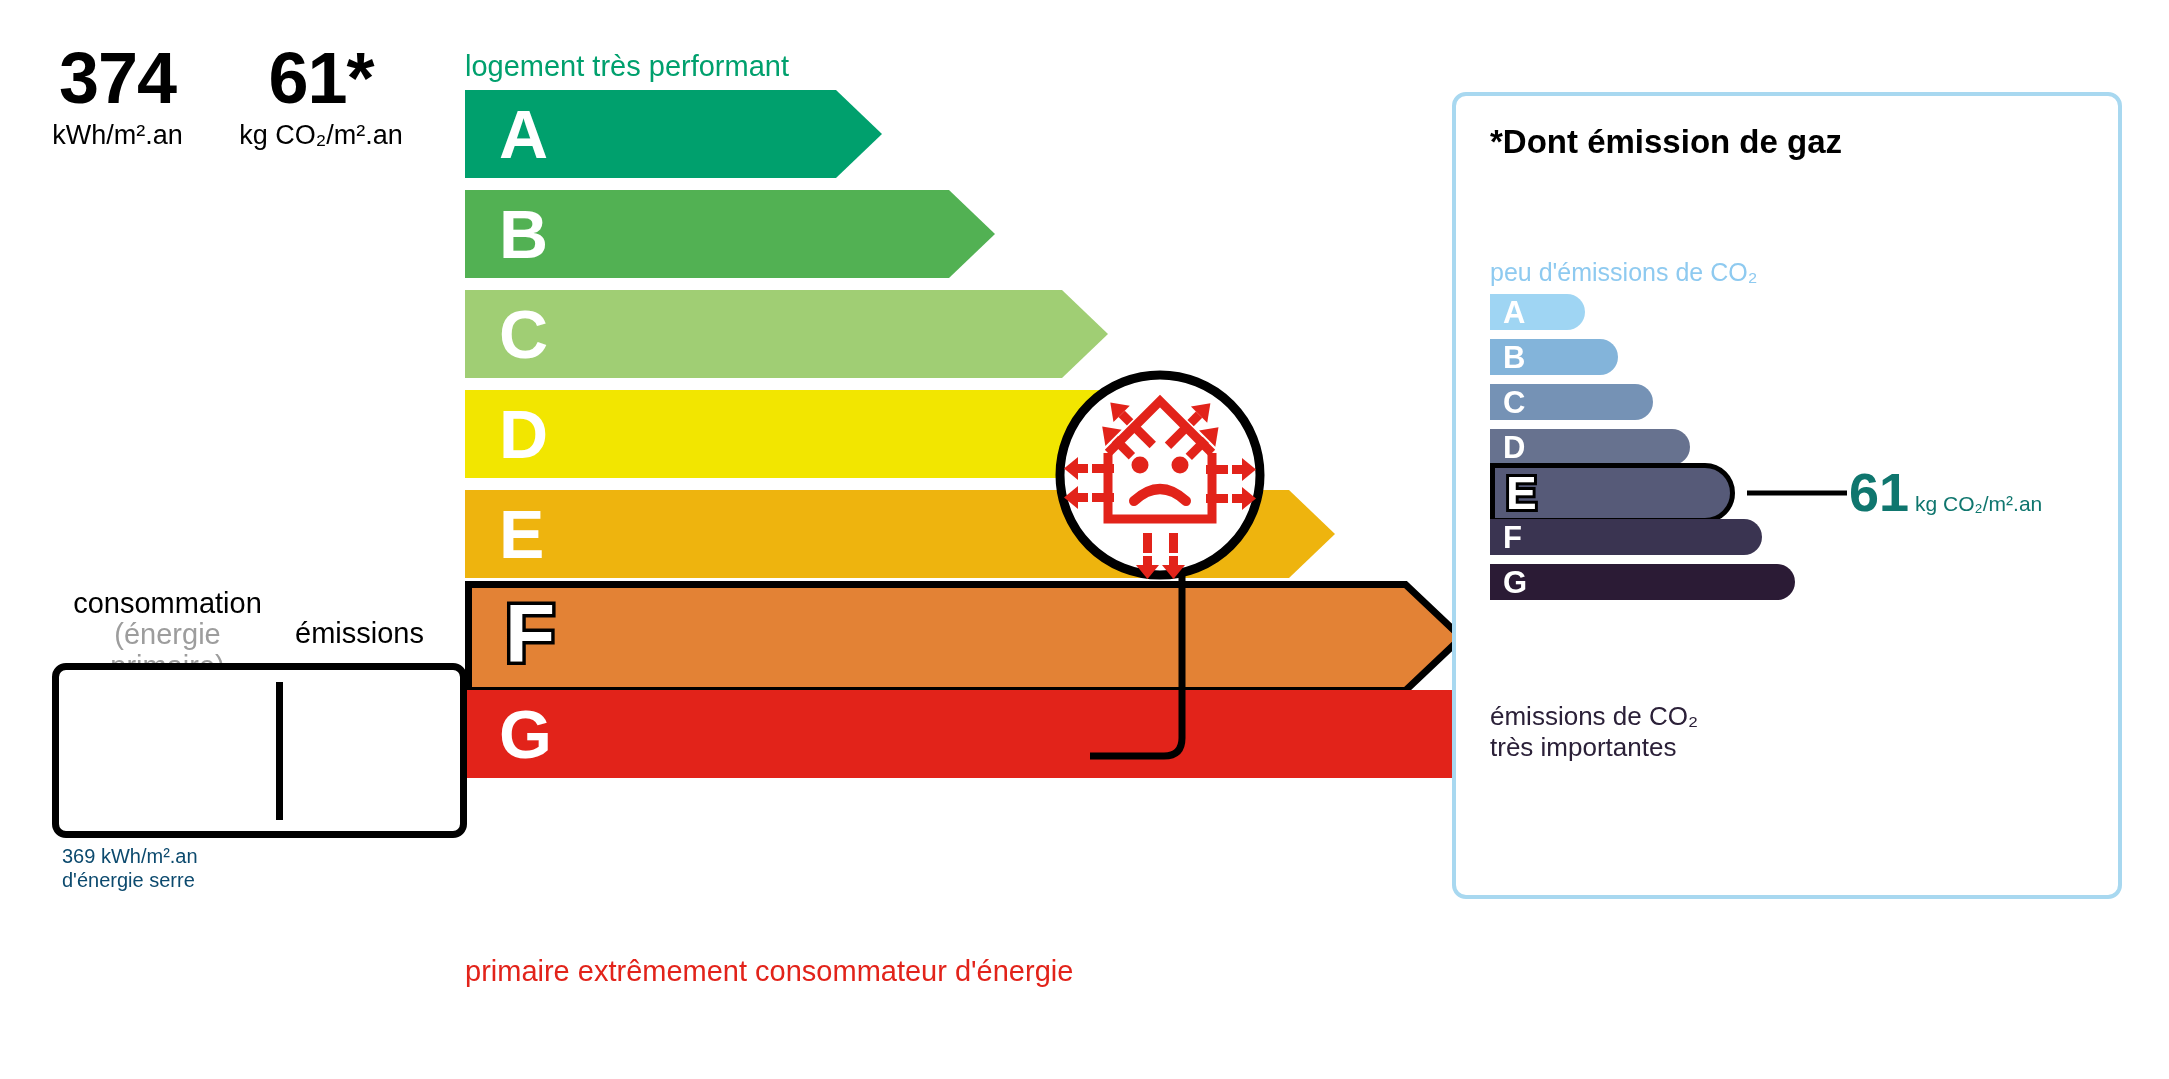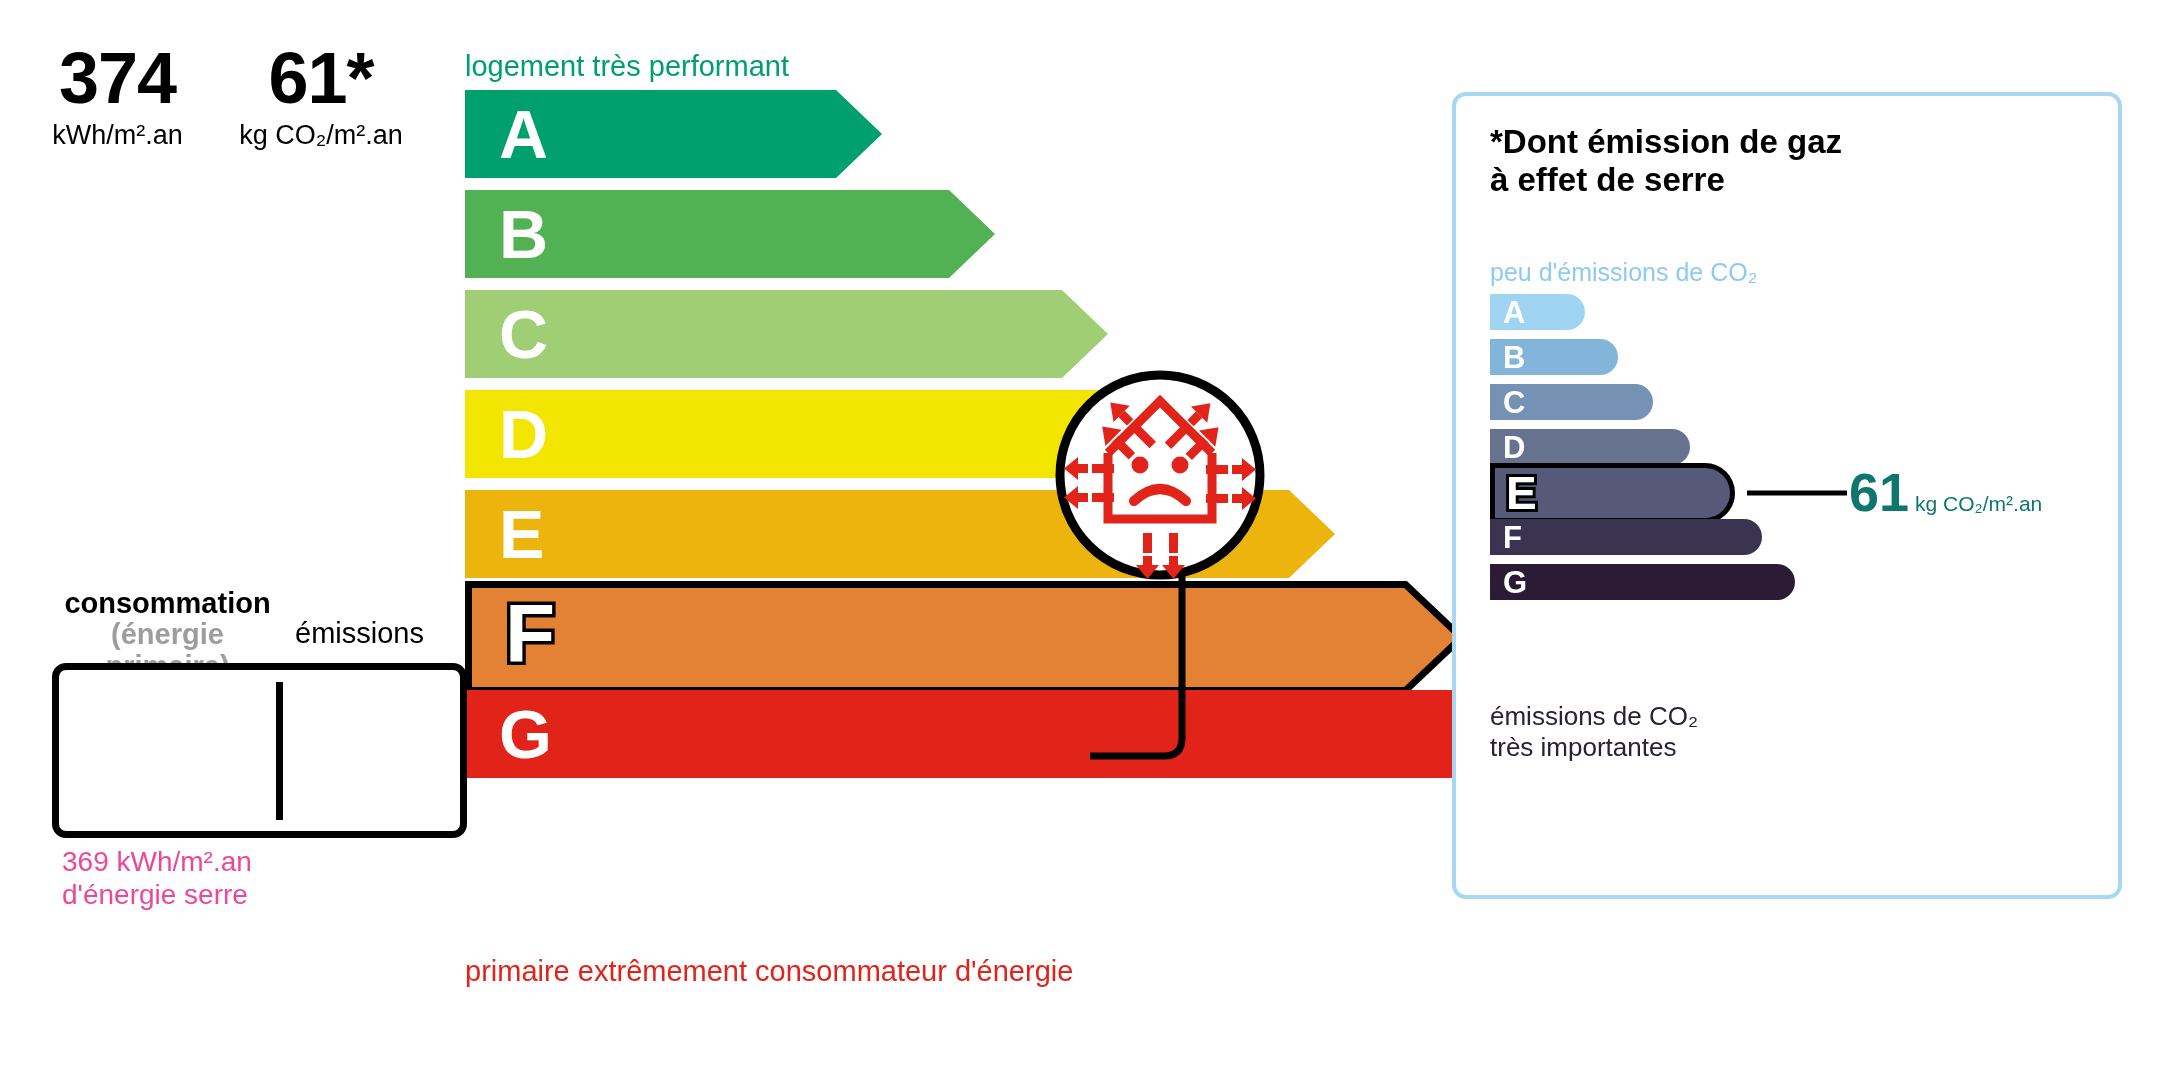--- a/index.html
+++ b/index.html
@@ -52,30 +52,30 @@
   }
   .vb-col{position:absolute;top:8px;height:175px;display:flex;
     flex-direction:column;align-items:center;justify-content:center;}
   #vb-col-conso{left:10px;width:215px;}
   #vb-col-ges{left:235px;width:172px;}
   .vb-num{font-size:72px;font-weight:bold;color:#000;line-height:1;letter-spacing:-1px;}
   .vb-unit{font-size:27px;color:#000;margin-top:8px;line-height:1;}
 
   #label-conso{
     position:absolute;left:60px;top:588px;width:215px;text-align:center;
-    font-size:29px;color:#000;line-height:1.08;font-weight:bold;
+    font-size:29px;color:#000;line-height:1.08;
   }
   #label-conso .sub{color:#9d9d9d;display:block;}
   #label-ges{
     position:absolute;left:295px;top:618px;
     font-size:29px;color:#000;line-height:1.08;white-space:nowrap;
   }
   #final-energy{
     position:absolute;left:62px;top:845px;
-    font-size:28px;color:#ec4899;line-height:1.18;white-space:nowrap;
+    font-size:20px;color:#0c4a6e;line-height:1.18;white-space:nowrap;
   }
 
   
   #house-badge{position:absolute;left:1050px;top:365px;width:220px;height:220px;z-index:8;}
   #connector{position:absolute;left:1090px;top:560px;width:180px;height:220px;z-index:2;}
 
   
   #co2-panel{
     position:absolute;left:1452px;top:92px;width:670px;height:807px;
     border:4px solid #a8d8f0;border-radius:14px;background:#fff;
@@ -282,21 +282,20 @@
           <rect x="-4" y="-14" width="9" height="9"></rect>
           <polygon points="0.5,-28 -11,-14 12,-14"></polygon>
         </g>
       </g>
     </svg>
   </div>
 
   <div id="co2-panel">
     <div id="co2-title">
       <div>*Dont émission de gaz</div>
-      <div>à effet de serre</div>
     </div>
     <div id="co2-top-caption">peu d'émissions de CO₂</div>
 
     <div id="co2-bars">
         <div class="c-row" style="top: 198px; width: 95px;">
           <div class="c-bar" style="width: 95px; background: rgb(159, 213, 243);"></div>
           <div class="c-letter">A</div>
         </div>
         <div class="c-row" style="top: 243px; width: 128px;">
           <div class="c-bar" style="width: 128px; background: rgb(131, 180, 218);"></div>

